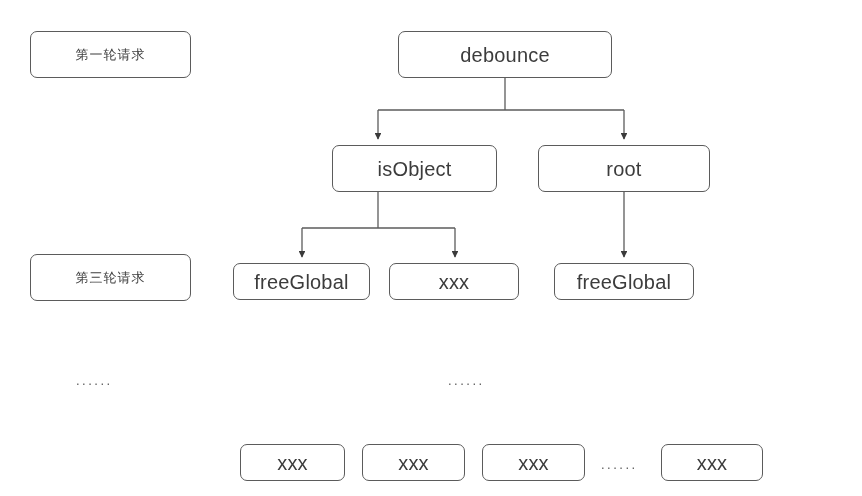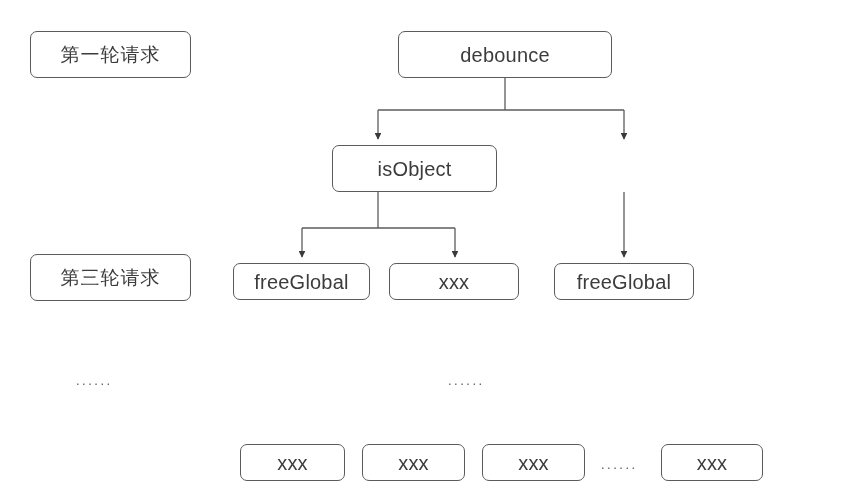--- a/index.html
+++ b/index.html
@@ -29,21 +29,21 @@
     display: flex;
     align-items: center;
     justify-content: center;
     color: #3c3c3c;
     font-size: 20px;
     line-height: 1;
     letter-spacing: 0.2px;
     white-space: nowrap;
   }
   .node.label-node {
-    font-size: 19px;
+    font-size: 13px;
     letter-spacing: 1px;
   }
   .ellipsis {
     position: absolute;
     color: #5b5b5b;
     font-size: 13px;
     letter-spacing: 2.5px;
     line-height: 1;
     white-space: nowrap;
     user-select: none;
@@ -92,20 +92,21 @@
 
   <div class="node label-node" style="left:30px; top:254px; width:161px; height:47px;">第三轮请求</div>
 
   <div class="ellipsis" style="left:76px; top:374px;">......</div>
 
 
   <div class="node" style="left:398px; top:31px; width:214px; height:47px;">debounce</div>
 
   <div class="node" style="left:296px; top:145px; width:165px; height:47px;margin-left:36px;">isObject</div>
 
+  <div class="node" style="left:538px; top:145px; width:172px; height:47px;">root</div>
 
   <div class="node" style="left:233px; top:263px; width:137px; height:37px;">freeGlobal</div>
 
   <div class="node" style="left:389px; top:263px; width:130px; height:37px;">xxx</div>
 
   <div class="node" style="left:554px; top:263px; width:140px; height:37px;">freeGlobal</div>
 
   <div class="ellipsis" style="left:448px; top:374px;">......</div>
 
   <div class="node" style="left:240px; top:444px; width:105px; height:37px;">xxx</div>

